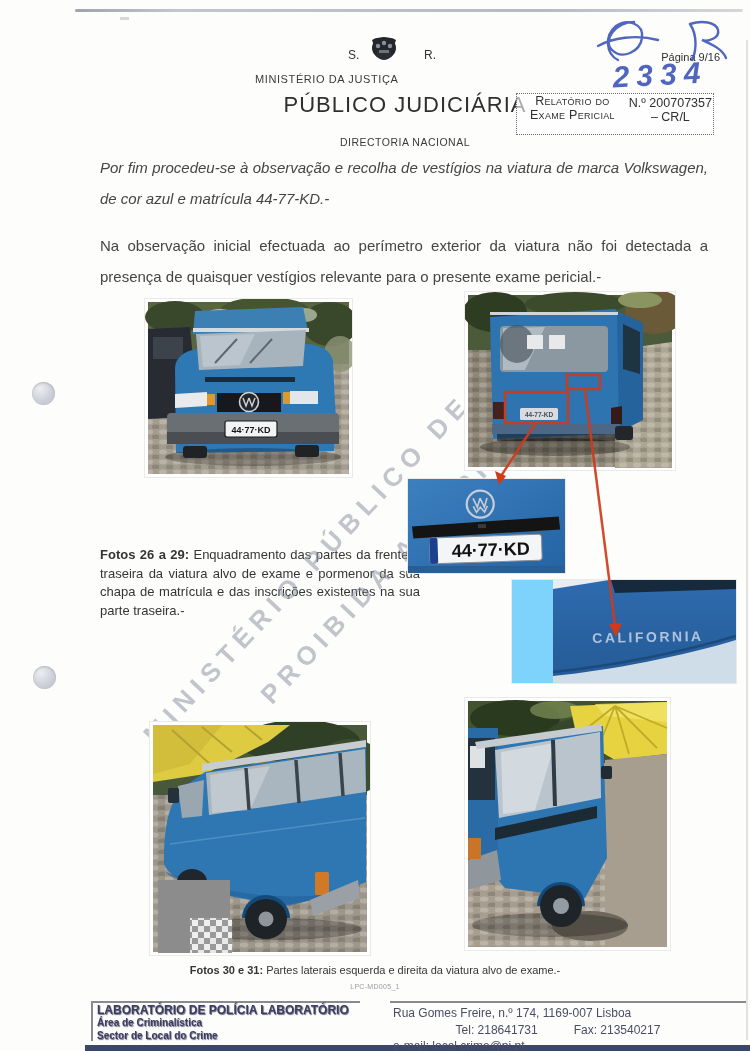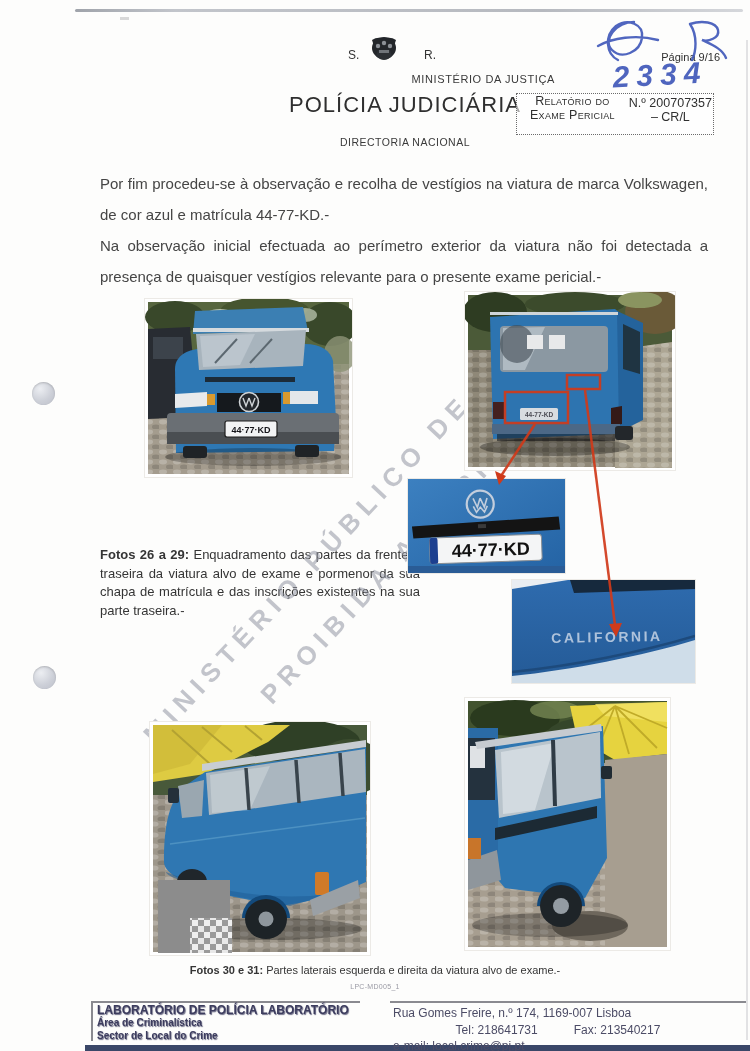--- a/index.html
+++ b/index.html
@@ -16,51 +16,51 @@
   .hole{width:23px;height:23px;border-radius:50%;
     background:radial-gradient(circle at 35% 30%,#eceef2,#cdd0d8 55%,#bcbfc9);
     box-shadow:inset 0 1px 2px rgba(0,0,0,.18);}
   .hole1{left:32px;top:382px;}
   .hole2{left:33px;top:666px;}
   .bottom-bar{left:85px;top:1045px;width:665px;height:6px;background:#3a4768;}
   
   .sr-left{left:348px;top:48px;font-size:12px;color:#333;}
   .sr-right{left:424px;top:48px;font-size:12px;color:#333;}
   .crest{left:366px;top:34px;}
-  .ministry{left:255px;top:73px;width:300px;text-align:right;font-size:11px;letter-spacing:.6px;color:#3a3a3a;}
+  .ministry{left:255px;top:73px;width:300px;text-align:left;font-size:11px;letter-spacing:.6px;color:#3a3a3a;}
   .org{left:205px;top:92px;width:400px;text-align:center;font-size:22px;letter-spacing:1px;color:#2f2f2f;}
   .directorate{left:255px;top:136px;width:300px;text-align:center;font-size:10.5px;letter-spacing:.5px;color:#3a3a3a;}
   .pagenum{left:610px;top:51px;width:110px;text-align:right;font-size:11px;color:#2f2f2f;}
   .handnum{left:600px;top:58px;width:120px;text-align:center;font-size:30px;color:#3d55b8;
     letter-spacing:7px;transform:rotate(-3deg);font-style:italic;font-weight:bold;opacity:.9;}
   .sig{pointer-events:none;}
   .report-box{left:516px;top:93px;width:196px;height:40px;border:1.5px dotted #6b6b6b;
     display:flex;flex-direction:row;justify-content:center;text-align:center;background:rgba(255,255,255,.6);}
   .report-box .t1{font-size:12.5px;font-variant:small-caps;color:#2f2f2f;letter-spacing:.3px;}
   .report-box .t2{font-size:12.5px;color:#2f2f2f;margin-top:2px;}
   
   .para{left:100px;width:608px;font-size:15px;line-height:31px;text-align:justify;color:#454545;}
-  .para1{top:168px;}
+  .para1{top:152px;font-style:italic;}
   .para2{top:230px;}
   
   .cap1{left:100px;top:546px;width:320px;font-size:13px;line-height:18.5px;text-align:justify;color:#353535;}
   .cap2{left:90px;top:964px;width:570px;text-align:center;font-size:11px;color:#353535;}
   .cap-label{font-weight:bold;}
   .lpc{left:200px;top:983px;width:350px;text-align:center;font-size:7px;color:#9a9aa4;letter-spacing:.3px;}
   
   .wm{white-space:nowrap;font-size:26px;letter-spacing:7px;color:rgba(145,150,162,.55);
     transform:translate(-50%,-50%) rotate(-47deg);z-index:1;font-weight:bold;}
   .wm1{left:330px;top:545px;}
   .wm2{left:398px;top:558px;}
   
   .photo{z-index:2;background:#7dd3fc;box-shadow:0 0 0 1px #eceae6;}
   .ph-front{left:145px;top:299px;width:207px;height:178px;}
   .ph-rear{left:465px;top:292px;width:210px;height:178px;}
   .ph-plate{left:408px;top:479px;width:157px;height:94px;}
-  .ph-cal{left:512px;top:580px;width:183px;height:103px;}
+  .ph-cal{left:512px;top:580px;width:183px;height:103px;padding-left:41px;}
   .ph-bl{left:150px;top:722px;width:220px;height:233px;}
   .ph-br{left:465px;top:698px;width:205px;height:252px;}
   .overlay-red{left:400px;top:280px;width:300px;height:420px;z-index:6;pointer-events:none;}
   
   .f-line-left{left:92px;top:1001px;width:268px;height:2px;background:#8a8a90;}
   .f-line-right{left:390px;top:1001px;width:356px;height:2px;background:#8a8a90;}
   .f-tick{left:91px;top:1001px;width:2px;height:40px;background:#8a8a90;}
   .f-left{left:97px;top:1004px;width:280px;color:#3c3c5e;font-weight:bold;
     text-shadow:.8px .6px 1px rgba(60,60,94,.75);}
   .f-left .l1{font-size:12px;line-height:13px;}
@@ -91,21 +91,21 @@
       <path d="M6,6 Q12,2 18,5 Q24,2 30,6 L28,12 L8,12 Z" fill="#23262a"></path>
       <path d="M10,22 Q18,30 26,22 L24,16 L12,16 Z" fill="#2b2f34"></path>
       <circle cx="12" cy="12" r="2.2" fill="#8c9096"></circle>
       <circle cx="24" cy="12" r="2.2" fill="#8c9096"></circle>
       <circle cx="18" cy="9" r="2.2" fill="#8c9096"></circle>
       <rect x="13" y="16" width="10" height="3" fill="#6f747a"></rect>
     </svg>
   </span>
   <span class="abs sr-right">R.</span>
   <div class="abs ministry">MINISTÉRIO DA JUSTIÇA</div>
-  <div class="abs org">POLÍCIA JUDICIÁRIA</div>
+  <div class="abs org">PÚBLICO JUDICIÁRIA</div>
   <div class="abs directorate">DIRECTORIA NACIONAL</div>
 
   <div class="abs pagenum">Página 9/16</div>
 
   <span class="abs sig" style="left:588px;top:16px;">
     <svg width="80" height="52" viewBox="0 0 80 52">
       <path d="M30,44 C18,38 16,20 28,10 C40,2 56,8 54,22 C52,36 34,44 24,34 C14,24 28,6 46,6 M10,30 C24,22 48,18 70,24" fill="none" stroke="#3d55b8" stroke-width="2.4" stroke-linecap="round" opacity=".9"></path>
     </svg>
   </span>
   <span class="abs sig" style="left:682px;top:18px;">

